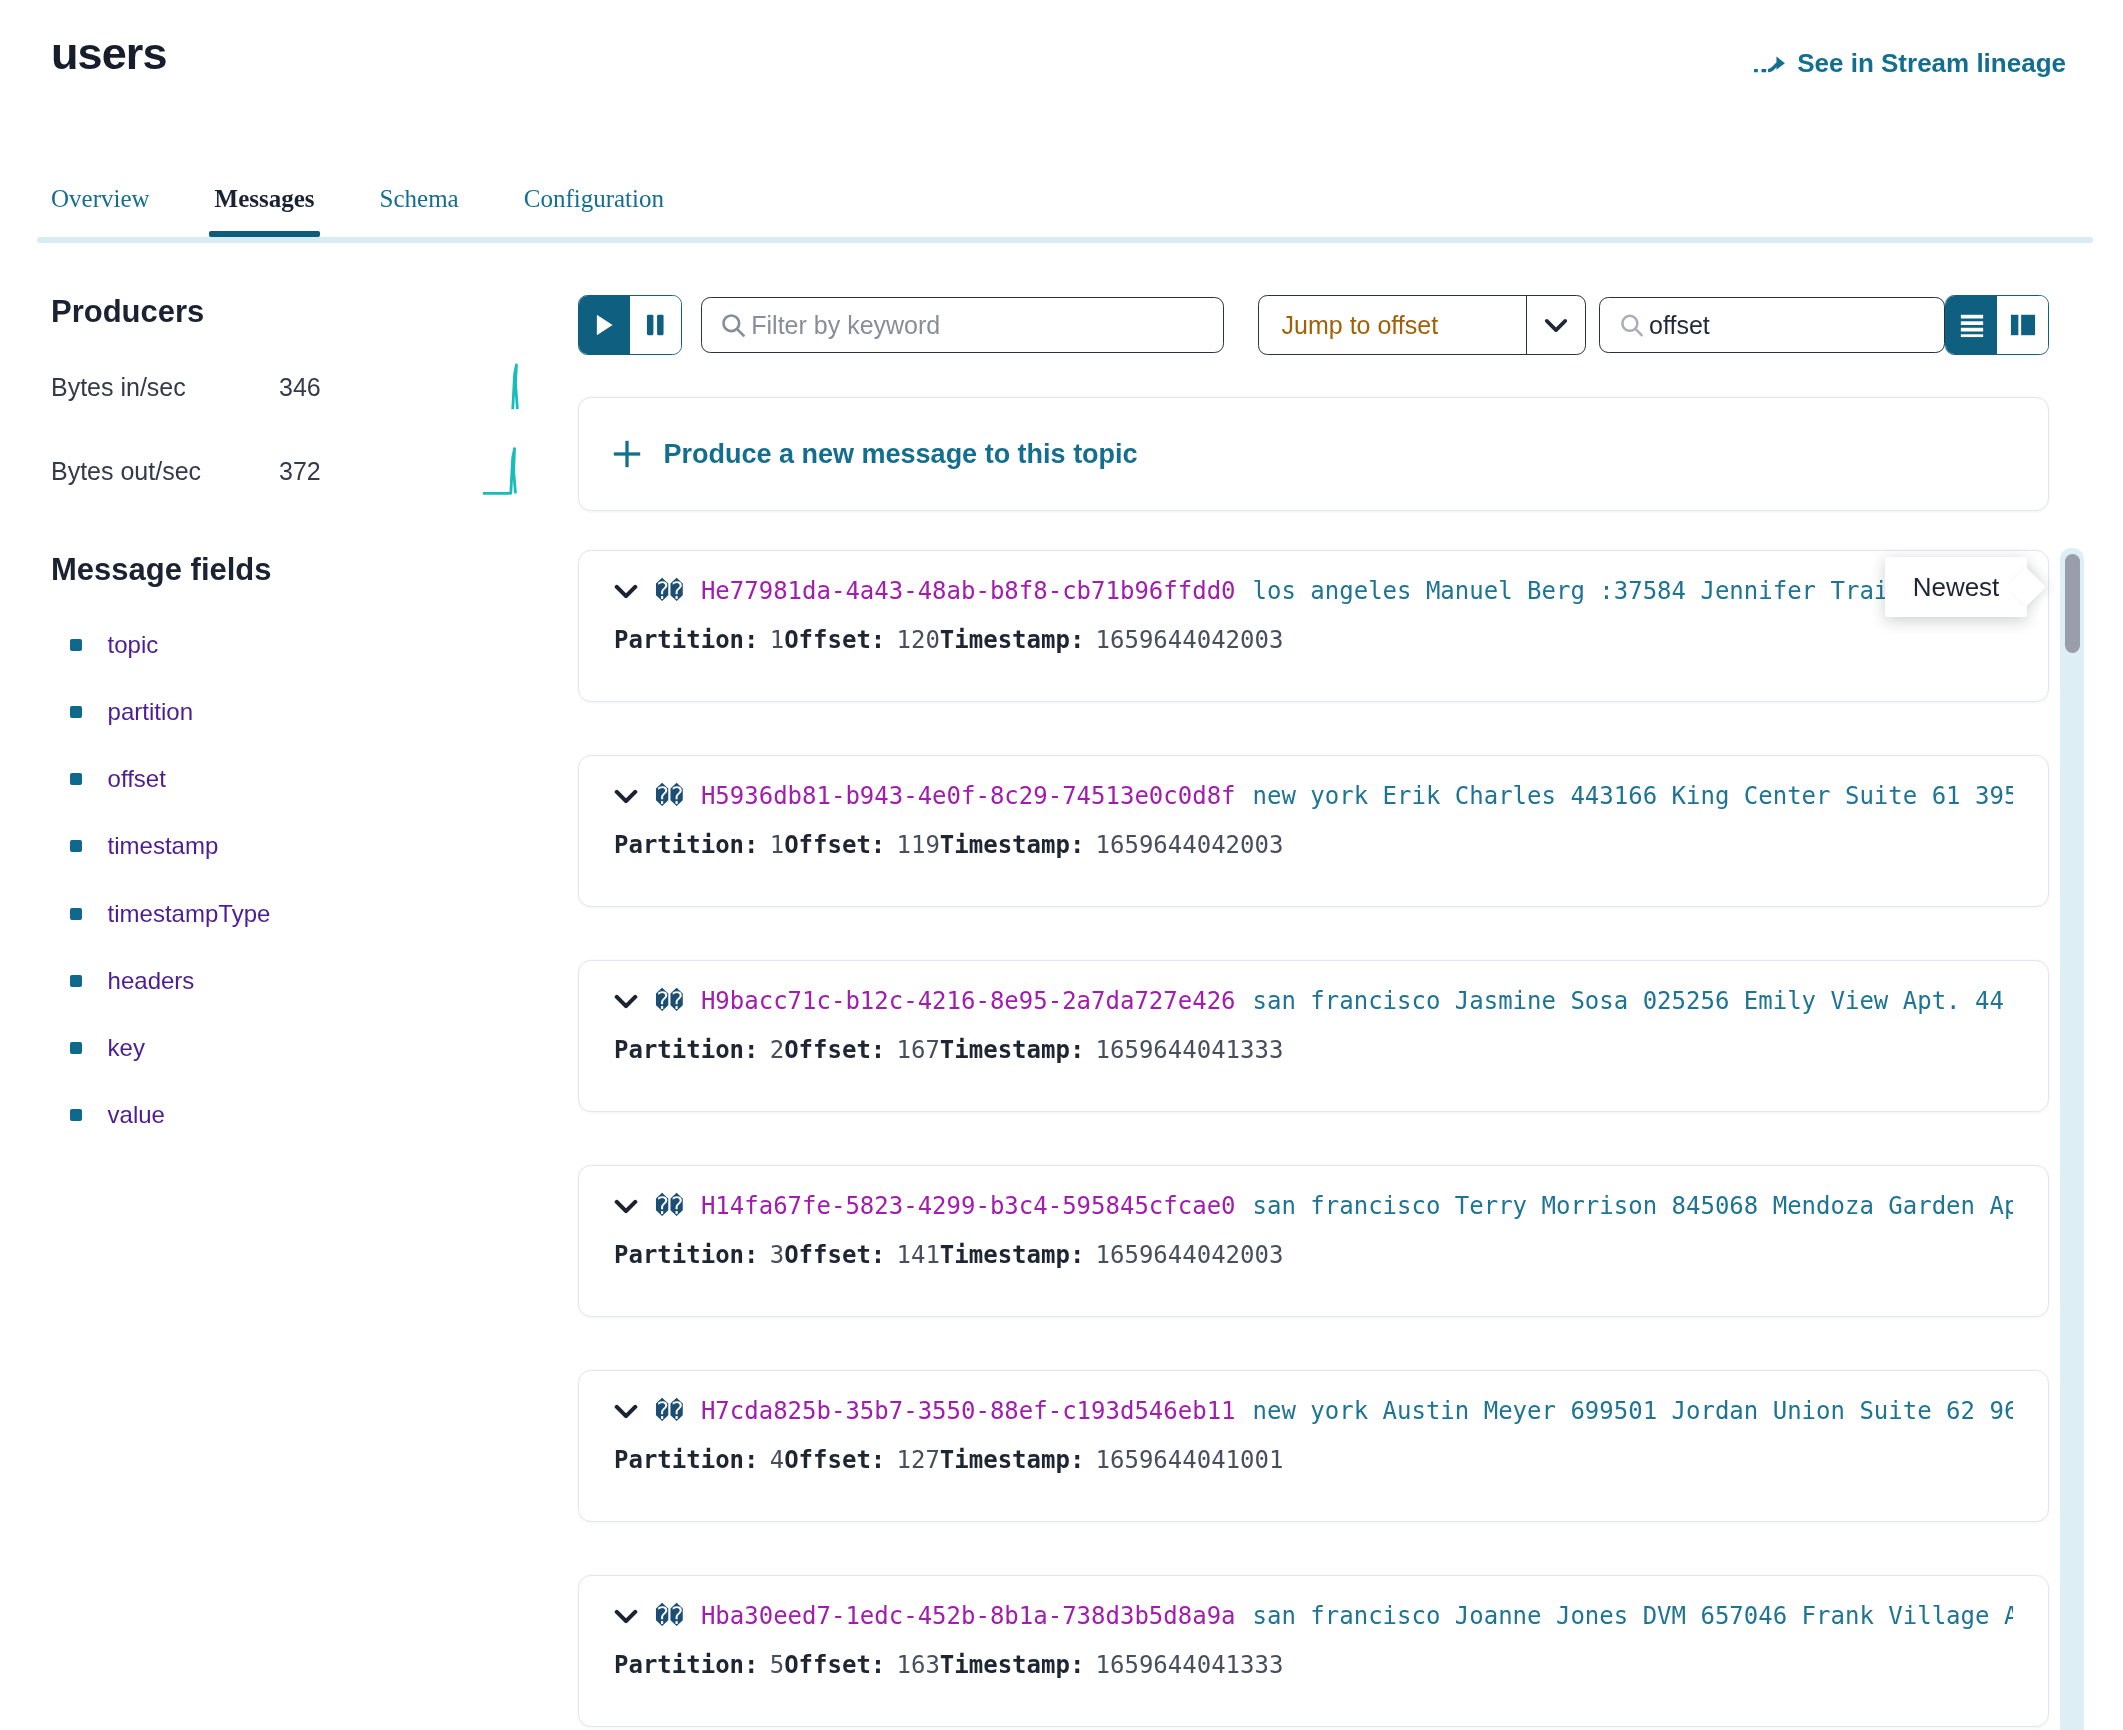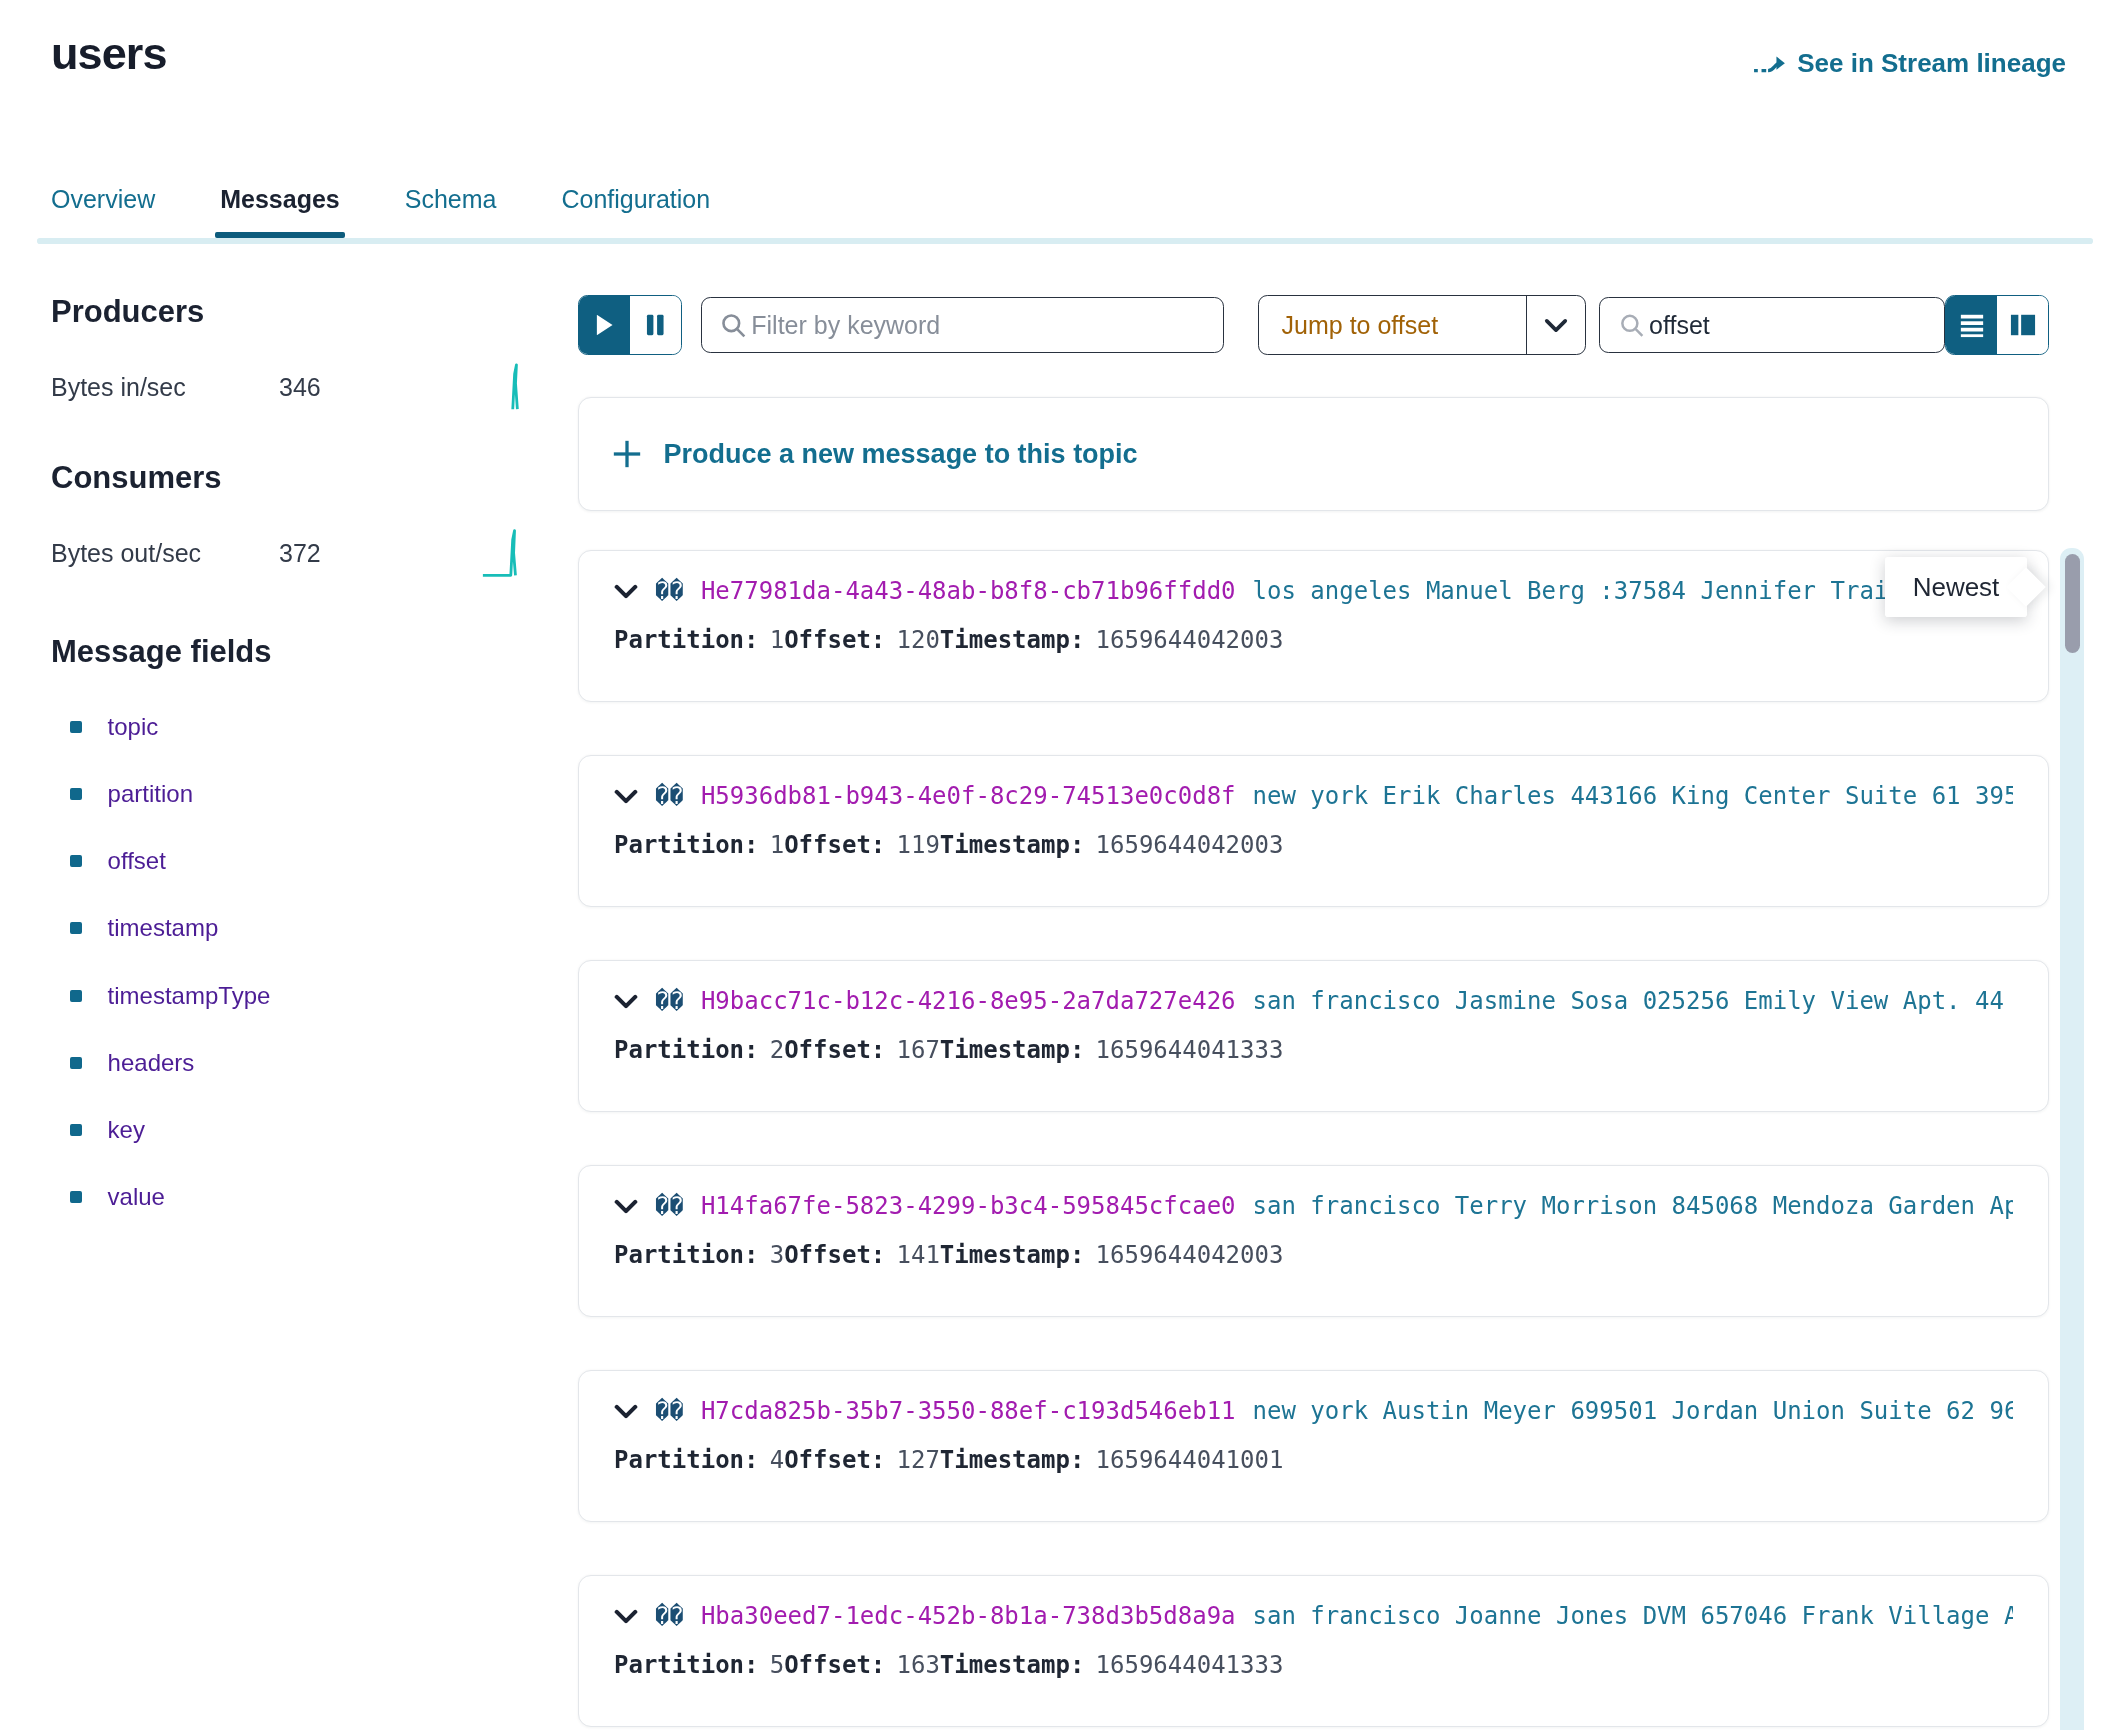--- a/index.html
+++ b/index.html
@@ -6,21 +6,21 @@
   body{width:2124px;height:1730px;overflow:hidden;position:relative;
        font-family:"Liberation Sans",sans-serif;color:#1c2433;}
 
   
   .page-title{position:absolute;left:51px;top:28px;font-size:45px;font-weight:800;
               letter-spacing:-0.9px;color:#171d2b;}
   .lineage-link{position:absolute;right:58px;top:48px;display:flex;align-items:flex-end;gap:11.2px;
                 color:#136e8f;font-size:26px;font-weight:700;cursor:pointer;}
 
   
-  .tabs{position:absolute;left:37px;top:185px;right:31px;}
+  .tabs{position:absolute;left:37px;top:185px;right:31px;font-family:Liberation Serif, serif;}
   .tab-row{display:flex;gap:65px;padding-left:14px;}
   .tab{font-size:25px;color:#136e8f;padding-bottom:24px;position:relative;cursor:pointer;}
   .tab.active{color:#1b2231;font-weight:700;}
   .tab.active::after{content:"";position:absolute;left:-5.6px;right:-5.6px;bottom:0;height:6.5px;
                      background:#0d5c7d;border-radius:1.9px;z-index:1;}
   .tab-track{height:5.6px;background:#d8edf2;border-radius:2.8px;}
 
   
   .sidebar{position:absolute;left:51px;top:295px;width:471px;}
   .side-heading{font-size:31px;font-weight:800;color:#1b2231;line-height:1.1;}
@@ -125,21 +125,20 @@
   <div class="metric-row">
     <span class="metric-label">Bytes in/sec</span>
     <span class="metric-value">346</span>
     <span class="spark">
       <svg width="37" height="52" viewBox="0 0 40 56">
         <path d="M30 52 L32 14 L34 4 L33 24 L35 52" stroke="#17bdb8" stroke-width="3" fill="none" stroke-linejoin="round"></path>
       </svg>
     </span>
   </div>
 
-  <div class="side-heading gap-consumers">Consumers</div>
   <div class="metric-row">
     <span class="metric-label">Bytes out/sec</span>
     <span class="metric-value">372</span>
     <span class="spark">
       <svg width="41" height="54" viewBox="0 0 44 58">
         <path d="M2 54 L32 54 L34 16 L36 6 L35 30 L37 54" stroke="#17bdb8" stroke-width="3" fill="none" stroke-linejoin="round"></path>
       </svg>
     </span>
   </div>
 

